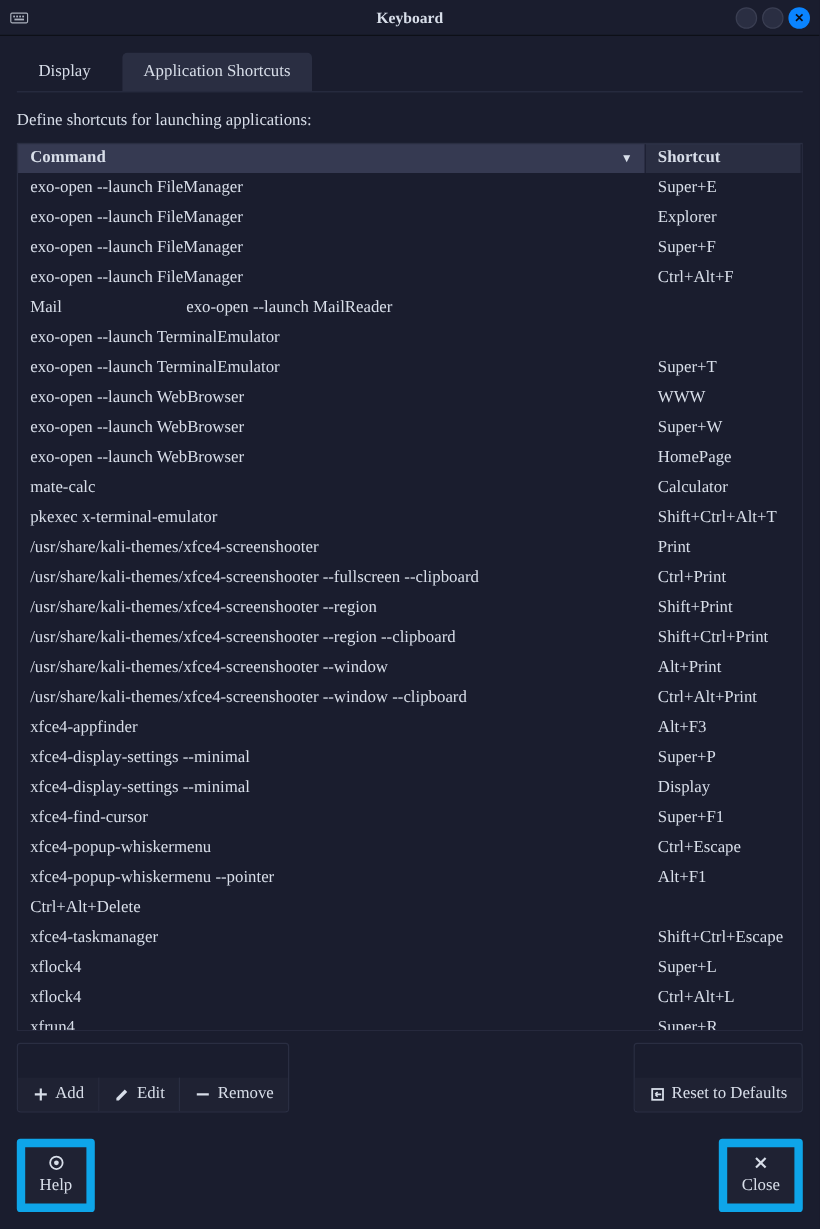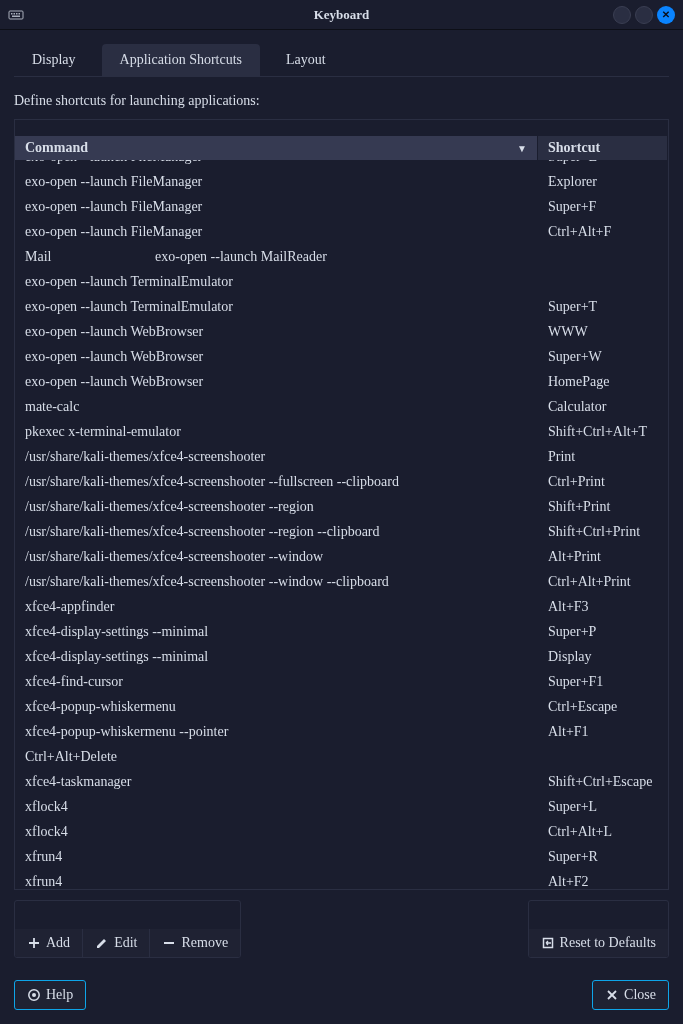--- a/index.html
+++ b/index.html
@@ -113,21 +113,21 @@
       border: 1px solid #2a2e42;
       background: #1a1d2e;
       overflow-y: auto;
       display: flex;
       flex-direction: column;
     }
     .thead {
       display: flex;
       background: #2a2e42;
       position: sticky;
-      top: 16px;
+      top: 0;
       height: 26px;
       align-items: center;
     }
     .th {
       padding: 4px 10px;
       font-weight: bold;
       color: #d8dee9;
       display: flex;
       align-items: center;
       font-size: 14px;
@@ -197,22 +197,23 @@
     }
     .btngroup .btn:last-child {
       border-right: none;
     }
     .footer {
       display: flex;
       justify-content: space-between;
       padding: 8px 14px 14px 14px;
     }
     .footer .btn {
-      border: 1px solid #0ea5e9;
+      border: 7px solid #0ea5e9;
       border-radius: 3px;
+      flex-direction: column;
     }
     .icon {
       display: inline-flex;
       width: 14px;
       height: 14px;
       align-items: center;
       justify-content: center;
     }
   </style>
 </head>
@@ -235,21 +236,20 @@
       <div class="titlebar-btn min"></div>
       <div class="titlebar-btn max"></div>
       <div class="titlebar-btn close"></div>
     </div>
   </div>
 
   <div class="content">
     <div class="tabs">
       <div class="tab">Display</div>
       <div class="tab active">Application Shortcuts</div>
-      <div class="tab">Layout</div>
     </div>
 
     <div class="desc">Define shortcuts for launching applications:</div>
 
     <div class="table-wrap">
       <div class="thead">
         <div class="th command">
           <span>Command</span>
           <span class="sort-indicator">▼</span>
         </div>

